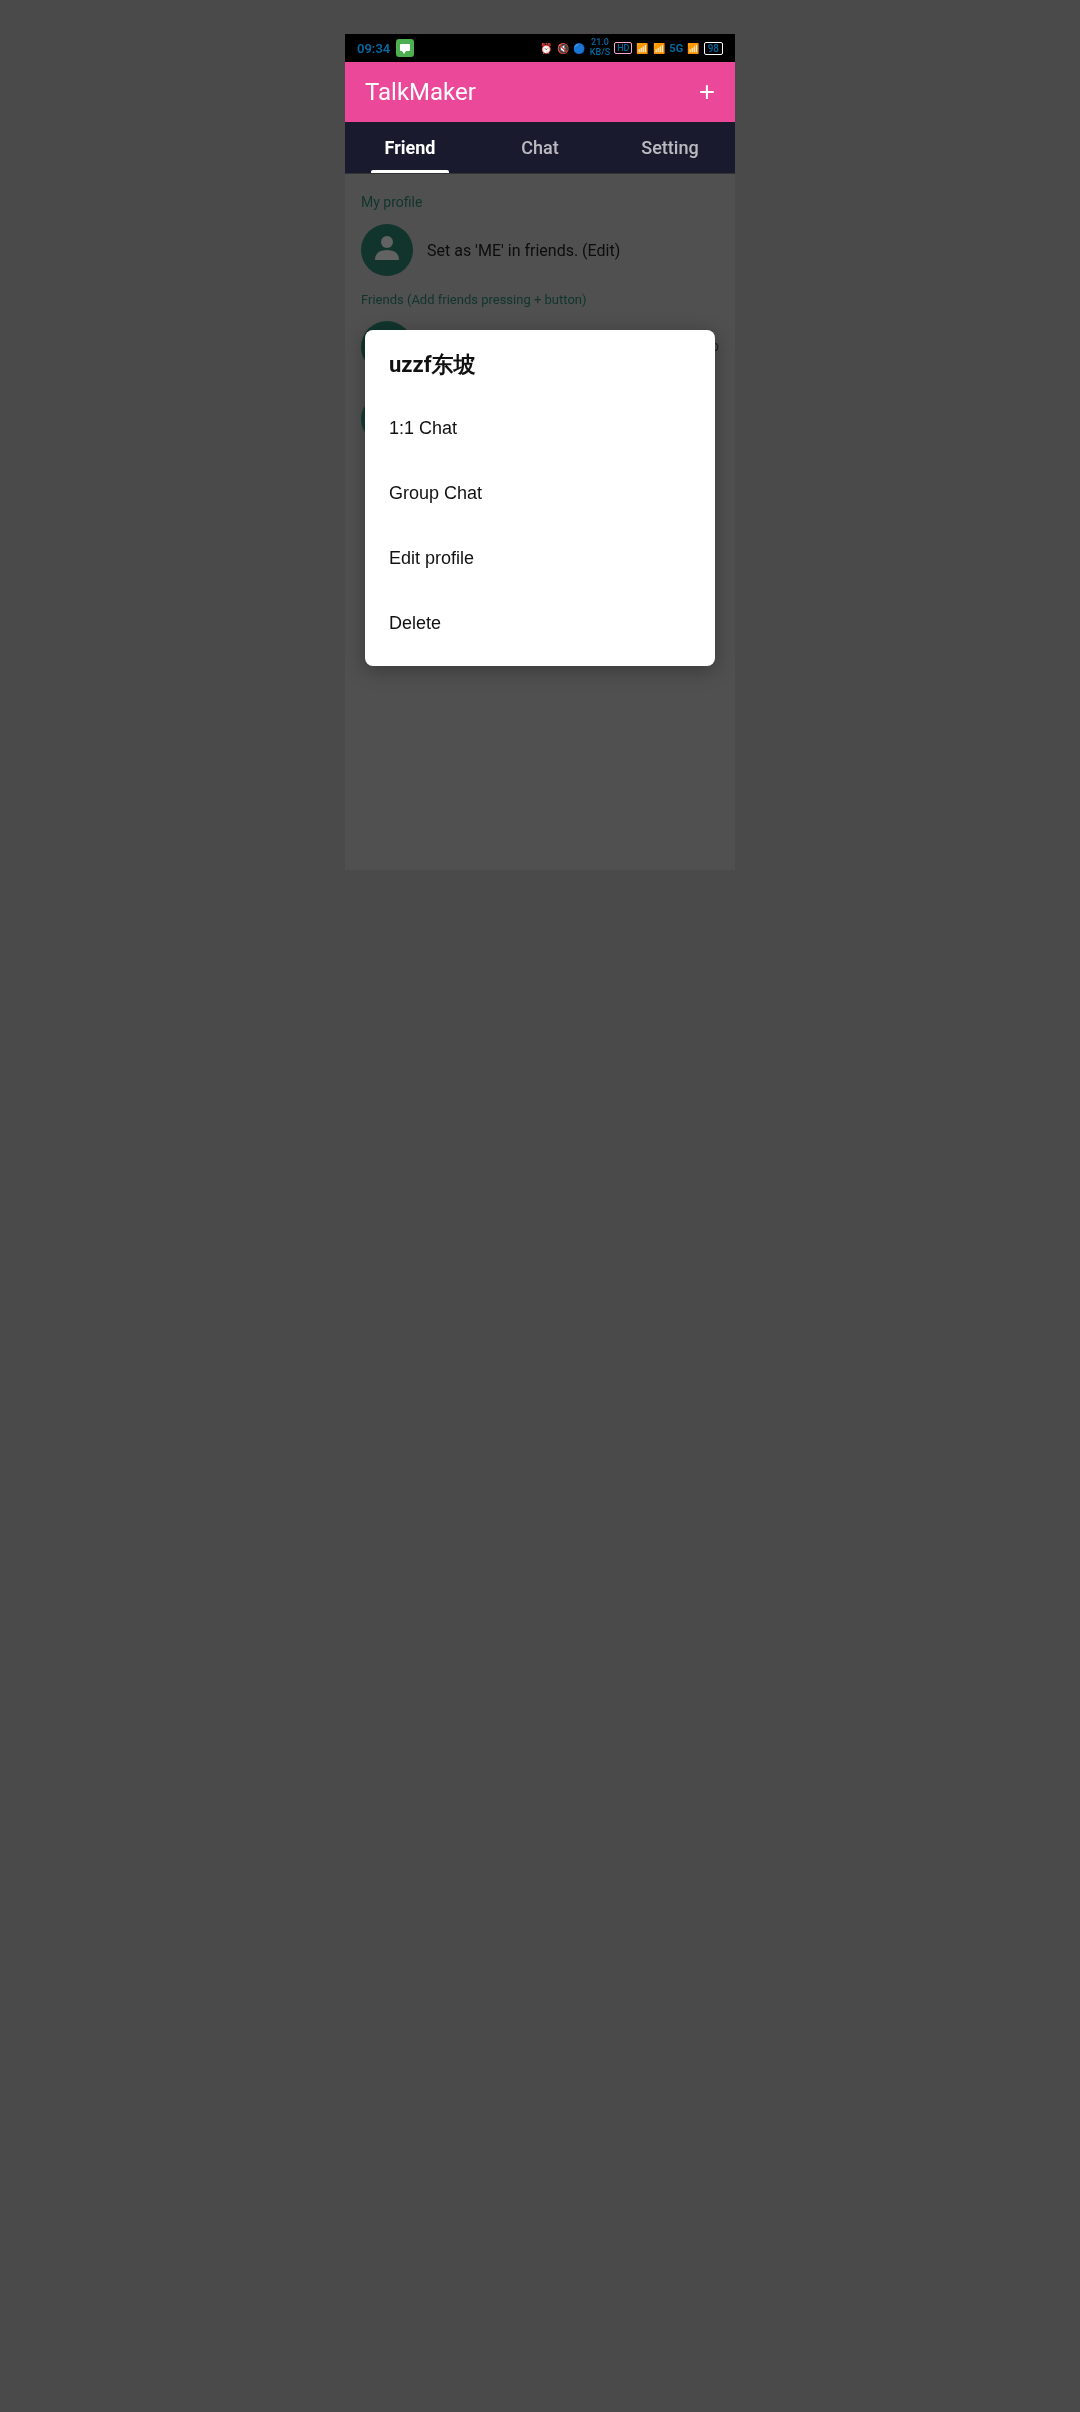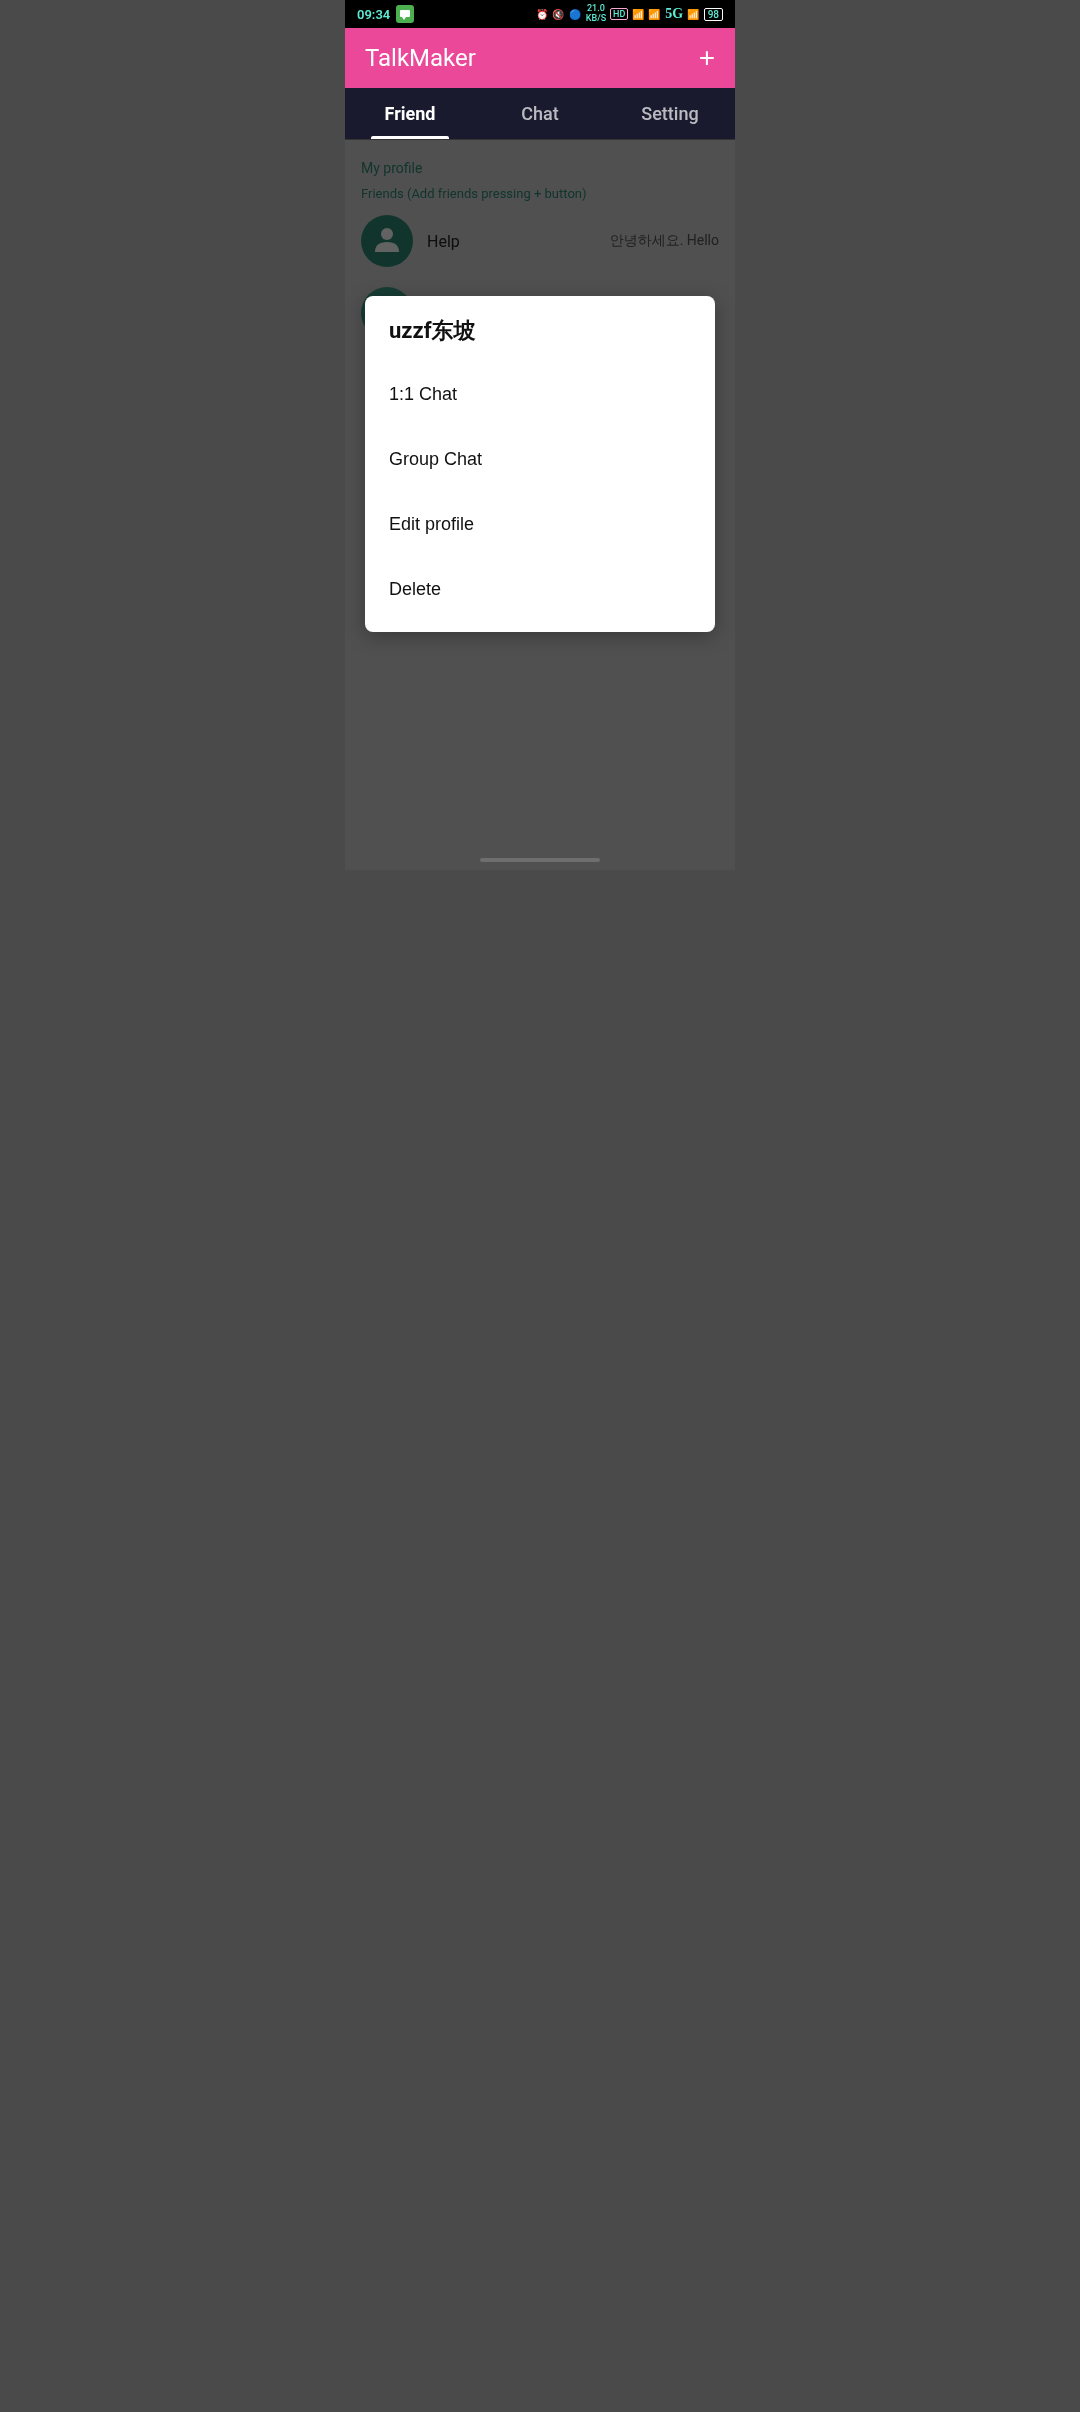--- a/index.html
+++ b/index.html
@@ -20,23 +20,24 @@
     }
 
     
     .status-bar {
       width: 100%;
       height: 28px;
       background: #000;
       display: flex;
       justify-content: space-between;
       padding: 0 12px;
-      color: #5eead4;
+      color: #0369a1;
       font-size: 12px;
       font-weight: 500;
+      margin-top: 34px;
     }
 
     .status-left {
       display: flex;
       align-items: center;
       gap: 6px;
     }
 
     .status-time {
       font-size: 13px;
@@ -279,21 +280,21 @@
     </div>
   </div>
   <div class="status-right">
     <span>⏰</span>
     <span>🔇</span>
     <span>🔵</span>
     <span style="font-size:9px; line-height:1.1; text-align:center;">21.0<br>KB/S</span>
     <span style="font-size:9px; border:1px solid #f9a8d4; padding:0 2px; border-radius:2px;">HD</span>
     <span>📶</span>
     <span>📶</span>
-    <span style="font-size:14px; font-weight:700;font-family:Liberation Serif, serif;">5G</span>
+    <span style="font-size:11px; font-weight:700;">5G</span>
     <span>📶</span>
     <span style="border:1px solid white; border-radius:2px; padding:0 3px; font-size:10px;">
       <span>98</span>
     </span>
   </div>
 </div>
 
 <div class="app-header">
   <span class="app-title">TalkMaker</span>
   <button class="add-button">+</button>
@@ -308,20 +309,31 @@
   </div>
   <div class="tab">
     <span>Setting</span>
   </div>
 </div>
 
 <div class="main-content">
 
   <div class="bg-content">
     <div class="section-label">My profile</div>
+    <div class="profile-row">
+      <div class="avatar">
+        <span class="avatar-icon">
+          <svg width="30" height="30" viewBox="0 0 30 30" fill="white">
+            <circle cx="15" cy="10" r="6"></circle>
+            <path d="M3 28 Q3 18 15 18 Q27 18 27 28"></path>
+          </svg>
+        </span>
+      </div>
+      <span class="profile-text">Set as 'ME' in friends. (Edit)</span>
+    </div>
 
     <div class="friends-label">Friends (Add friends pressing + button)</div>
 
     <div class="friend-row">
       <div class="friend-row-left">
         <div class="avatar">
           <span>
             <svg width="30" height="30" viewBox="0 0 30 30" fill="white">
               <circle cx="15" cy="10" r="6"></circle>
               <path d="M3 28 Q3 18 15 18 Q27 18 27 28"></path>

